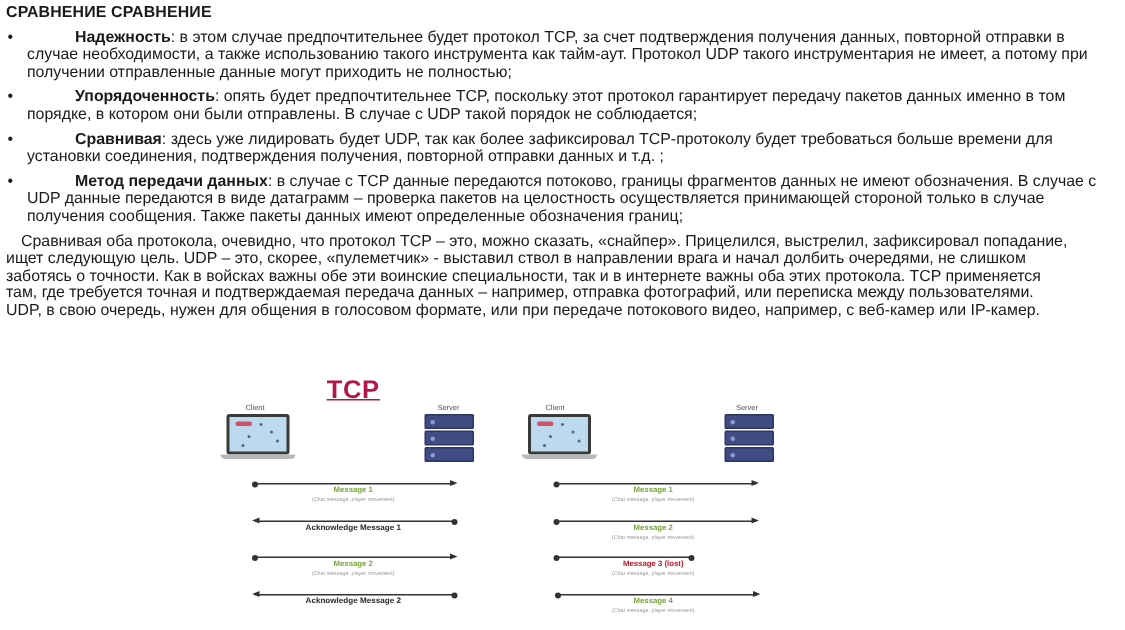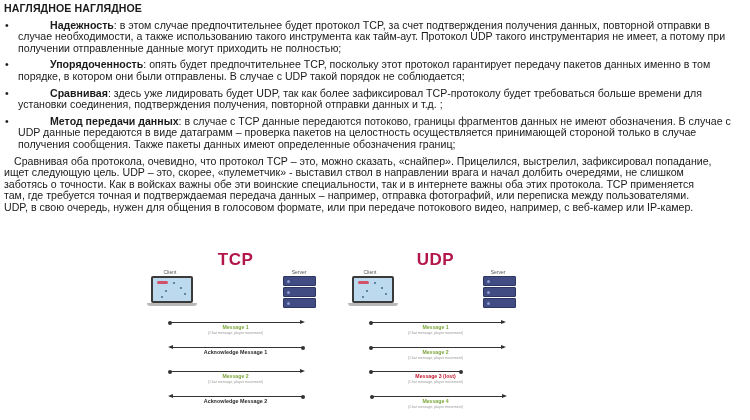--- a/index.html
+++ b/index.html
@@ -9,21 +9,21 @@
   .doc { position: absolute; left: 4px; top: 3px; width: 742px; font-size: 10.6px; line-height: 11.6px; }
   .doc-title { font-weight: bold; font-size: 10.6px; margin-bottom: 5px; letter-spacing: 0.1px; }
   .intro { margin-bottom: 5px; }
   .bullets { list-style: none; }
   .bullet { position: relative; padding-left: 14px; margin-bottom: 5px; padding-right: 6px; }
   .bullet-dot { position: absolute; left: 1px; top: 0; }
   .bullet-term { font-weight: bold; margin-left: 32px; }
   .para { text-indent: 10px; margin-top: 4px; padding-right: 30px; }
 
   .diagram { position: absolute; top: 248px; width: 185px; height: 172px; }
-  .diagram-title { position: absolute; top: 2px; left: 0; width: 100%; text-align: center; font-weight: bold; font-size: 17px; letter-spacing: 0.5px; }
+  .diagram-title { position: absolute; top: 2px; left: 0; width: 100%; text-align: center; font-weight: bold; font-size: 17px; letter-spacing: 0.5px; text-decoration: underline; }
   .host-label { position: absolute; font-size: 5px; color: #555; text-align: center; width: 50px; top: 21px; }
   .laptop { position: absolute; top: 28px; width: 50px; height: 31px; }
   .laptop-screen { position: absolute; left: 4px; top: 0; width: 42px; height: 27px; background: #3a3a3a; border-radius: 2px; padding: 2px; }
   .laptop-display { width: 100%; height: 100%; background: #bcd9ee; position: relative; overflow: hidden; }
   .laptop-display .blob { position: absolute; background: #d2506a; border-radius: 2px; }
   .laptop-display .dot { position: absolute; width: 2px; height: 2px; background: #3e6a8a; border-radius: 1px; }
   .laptop-base { position: absolute; left: 0; top: 27px; width: 50px; height: 3px; background: #b9b9b9; border-radius: 0 0 3px 3px; }
   .server { position: absolute; top: 28px; width: 33px; height: 32px; }
   .server-unit { height: 10px; margin-bottom: 1px; background: #414c83; border: 1px solid #2d3562; border-radius: 1px; position: relative; }
   .server-unit .led { position: absolute; left: 3px; top: 3px; width: 3px; height: 3px; border-radius: 50%; background: #8d9ad4; }
@@ -34,21 +34,21 @@
   .arrow .head-right { position: absolute; right: -2px; top: -2px; width: 0; height: 0; border-left: 5px solid #333; border-top: 2.5px solid transparent; border-bottom: 2.5px solid transparent; }
   .arrow .head-left { position: absolute; left: -2px; top: -2px; width: 0; height: 0; border-right: 5px solid #333; border-top: 2.5px solid transparent; border-bottom: 2.5px solid transparent; }
   .msg-label { position: absolute; width: 100%; text-align: center; font-size: 5.2px; font-weight: bold; }
   .msg-sub { position: absolute; width: 100%; text-align: center; font-size: 3.6px; color: #9a9a9a; }
   .ack-label { position: absolute; width: 100%; text-align: center; font-size: 5.4px; font-weight: bold; color: #2b2b2b; }
 </style>
 </head>
 <body>
 
 <div class="doc">
-  <div class="doc-title">НАГЛЯДНОЕ НАГЛЯДНОЕ</div>
+  <div class="doc-title">СРАВНЕНИЕ СРАВНЕНИЕ</div>
   <ul class="bullets">
     <li class="bullet">
       <span class="bullet-dot">•</span><span class="bullet-term">Надежность</span><span>: в этом случае предпочтительнее будет протокол TCP, за счет подтверждения получения данных, повторной отправки в случае необходимости, а также использованию такого инструмента как тайм-аут. Протокол UDP такого инструментария не имеет, а потому при получении отправленные данные могут приходить не полностью;</span>
     </li>
     <li class="bullet">
       <span class="bullet-dot">•</span><span class="bullet-term">Упорядоченность</span><span>: опять будет предпочтительнее TCP, поскольку этот протокол гарантирует передачу пакетов данных именно в том порядке, в котором они были отправлены. В случае с UDP такой порядок не соблюдается;</span>
     </li>
     <li class="bullet">
       <span class="bullet-dot">•</span><span class="bullet-term">Сравнивая</span><span>: здесь уже лидировать будет UDP, так как более зафиксировал TCP-протоколу будет требоваться больше времени для установки соединения, подтверждения получения, повторной отправки данных и т.д. ;</span>
     </li>
@@ -114,21 +114,20 @@
   <div class="msg" style="top:148px;">
     <div class="arrow" style="left:27px;width:133px;">
         <span class="head-left"></span>
         <span class="end-dot" style="right:-2px;"></span>
       </div>
     <div class="ack-label" style="top:2px;">Acknowledge Message 2</div>
   </div>
 </div>
 
 <div class="diagram" style="left:343px;">
-  <div class="diagram-title" style="color:#b3164a;">UDP</div>
   <div class="host-label" style="left:2px;">Client</div>
   <div class="host-label" style="left:130px;">Server</div>
   <div class="laptop" style="left:5px;">
     <div class="laptop-screen">
         <div class="laptop-display">
       <div class="blob" style="left:4px;top:3px;width:11px;height:3px;"></div>
       <div class="dot" style="left:20px;top:4px;"></div>
           <div class="dot" style="left:27px;top:9px;"></div>
       <div class="dot" style="left:12px;top:12px;"></div>
           <div class="dot" style="left:31px;top:15px;"></div>

